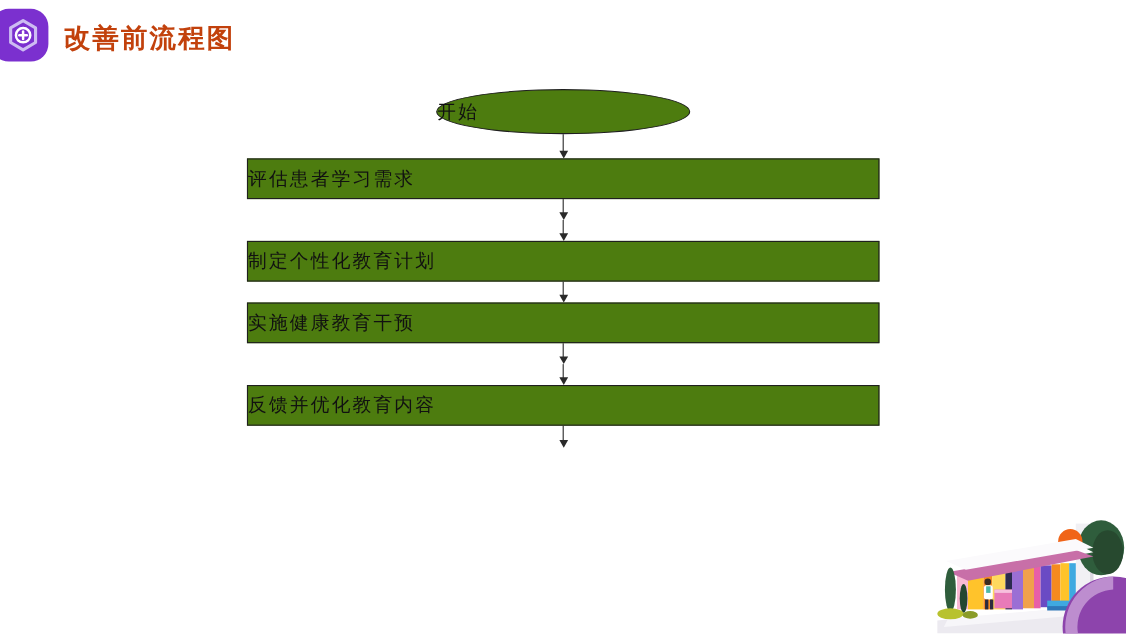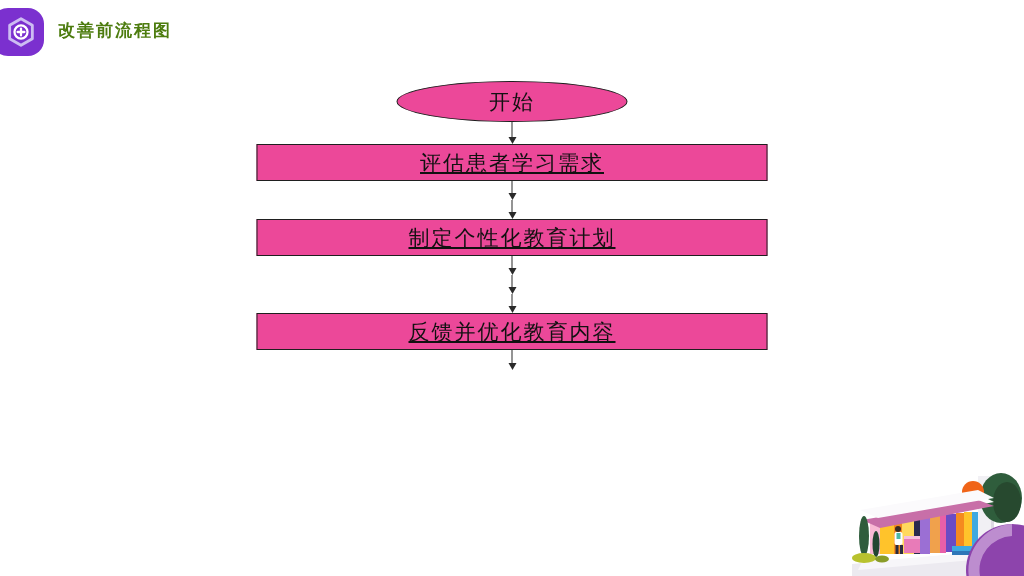--- a/index.html
+++ b/index.html
@@ -17,43 +17,43 @@
   .header-icon {
     position: absolute; left: -8px; top: 8px;
     width: 52px; height: 48px;
     background: #7b30cf;
     border-radius: 16px;
     display: flex; align-items: center; justify-content: center;
   }
   .header-icon svg { width: 34px; height: 34px; margin-left: 6px; }
   .page-title {
     position: absolute; left: 58px; top: 19px;
-    font-size: 17px; font-weight: 700;
+    font-size: 24px; font-weight: 700;
     letter-spacing: 2px;
-    color: #4d7c0f;
+    color: #c2410c;
     white-space: nowrap;
   }
 
   
   .flowchart {
     position: absolute; top: 81px; left: 50%;
     transform: translateX(-50%);
     display: flex; flex-direction: column; align-items: center;
   }
   .node {
-    display: flex; align-items: center; justify-content: center;
-    background: #ec4899;
+    display: flex; align-items: center; 
+    background: #4d7c0f;
     border: 1.5px solid #1f1f1f;
     color: #111111;
-    font-size: 21px;
+    font-size: 17px;
     letter-spacing: 2px;
     white-space: nowrap;
   }
   .node.ellipse { width: 231px; height: 41px; border-radius: 50%; }
-  .node.rect    { width: 511px; height: 37px; border-radius: 0; text-decoration: underline; }
+  .node.rect    { width: 575px; height: 37px; border-radius: 0; }
 
   .arrow { width: 12px; display: flex; flex-direction: column; align-items: center; }
   .arrow.a22 { height: 22px; } .arrow.a19 { height: 19px; } .arrow.a20 { height: 20px; }
   .arrow .shaft { width: 1.5px; flex: 1 1 auto; background: #2a2a2a; }
   .arrow .head {
     width: 0; height: 0; margin-top: -1px;
     border-left: 4.5px solid transparent;
     border-right: 4.5px solid transparent;
     border-top: 7.5px solid #2a2a2a;
   }
@@ -105,20 +105,23 @@
 
   <div class="node rect">
     <span>制定个性化教育计划</span>
   </div>
 
   <div class="arrow a19">
     <div class="shaft"></div>
     <div class="head"></div>
   </div>
 
+  <div class="node rect">
+    <span>实施健康教育干预</span>
+  </div>
 
   <div class="arrow a19">
     <div class="shaft"></div>
     <div class="head"></div>
   </div>
 
 
   <div class="arrow a19">
     <div class="shaft"></div>
     <div class="head"></div>

